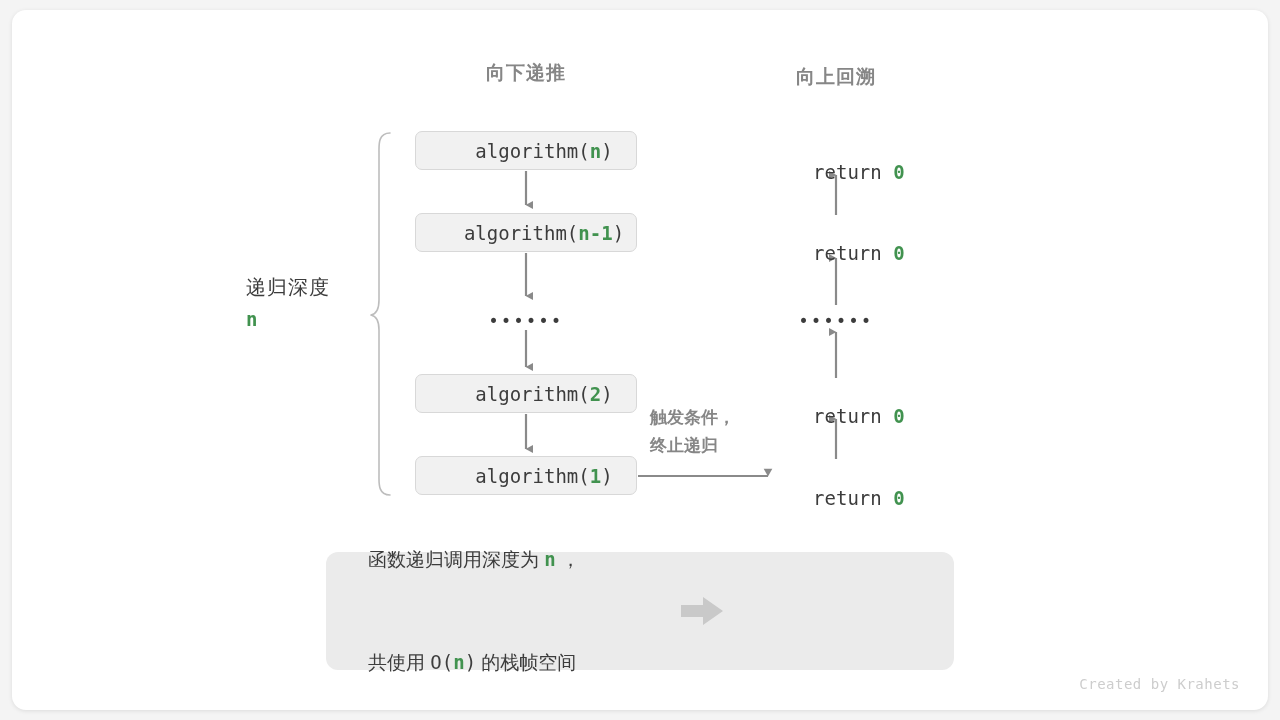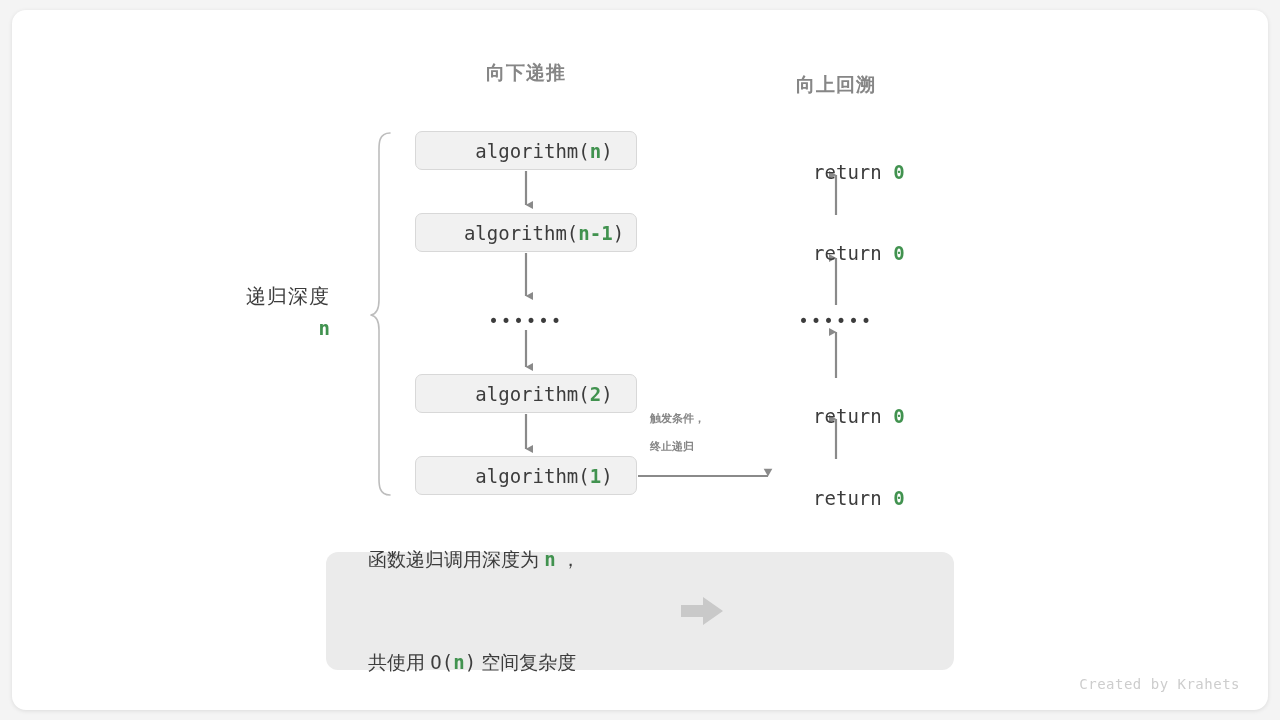--- a/index.html
+++ b/index.html
@@ -34,21 +34,21 @@
   .col-header {
     position: absolute;
     font-size: 19px;
     font-weight: bold;
     color: #868686;
     letter-spacing: 1px;
     white-space: nowrap;
     transform: translateX(-50%);
   }
   #header-down  { left: 526px; top: 60px; }
-  #header-up    { left: 836px; top: 72px; }
+  #header-up    { left: 836px; top: 64px; }
 
   
   .call-box {
     position: absolute;
     left: 415px;
     width: 222px;
     height: 39px;
     box-sizing: border-box;
     background: #f1f1f1;
     border: 1px solid #d8d8d8;
@@ -97,23 +97,23 @@
     left: 0; top: 0;
     width: 1280px;
     height: 720px;
     pointer-events: none;
   }
 
   
   #depth-label {
     position: absolute;
     left: 288px;
-    top: 283px;
+    top: 274px;
     transform: translateX(-50%);
-    text-align: right;
+    text-align: left;
     white-space: nowrap;
   }
   #depth-label .dl-title {
     display: block;
     font-size: 20px;
     color: #3c3c3c;
     letter-spacing: 1px;
   }
   #depth-label .dl-value {
     display: block;
@@ -122,21 +122,21 @@
     font-size: 19px;
     font-weight: bold;
     color: #41924f;
   }
 
   
   #trigger-note {
     position: absolute;
     left: 650px;
     top: 404px;
-    font-size: 11px;
+    font-size: 17px;
     font-weight: bold;
     color: #868686;
     line-height: 28px;
     white-space: nowrap;
   }
 
   
   #summary {
     position: absolute;
     left: 326px;
@@ -296,21 +296,21 @@
   </div>
 
   <div id="trigger-note">
     <div>触发条件，</div>
     <div>终止递归</div>
   </div>
 
   <div id="summary">
     <div id="summary-left">
       <div><span>函数递归调用深度为 </span><span class="var">n</span><span> ，</span></div>
-      <div><span>共使用 </span><span class="mono">O(</span><span class="var">n</span><span class="mono">)</span><span> 空间复杂度</span></div>
+      <div><span>共使用 </span><span class="mono">O(</span><span class="var">n</span><span class="mono">)</span><span> 的栈帧空间</span></div>
     </div>
 
     <div id="summary-arrow">
       <svg width="46" height="32" viewBox="0 0 46 32" xmlns="http://www.w3.org/2000/svg">
         <path d="M2,10 L24,10 L24,2 L44,16 L24,30 L24,22 L2,22 Z" fill="#c9c9c9"></path>
       </svg>
     </div>
 
     <div id="summary-right">
     </div>

